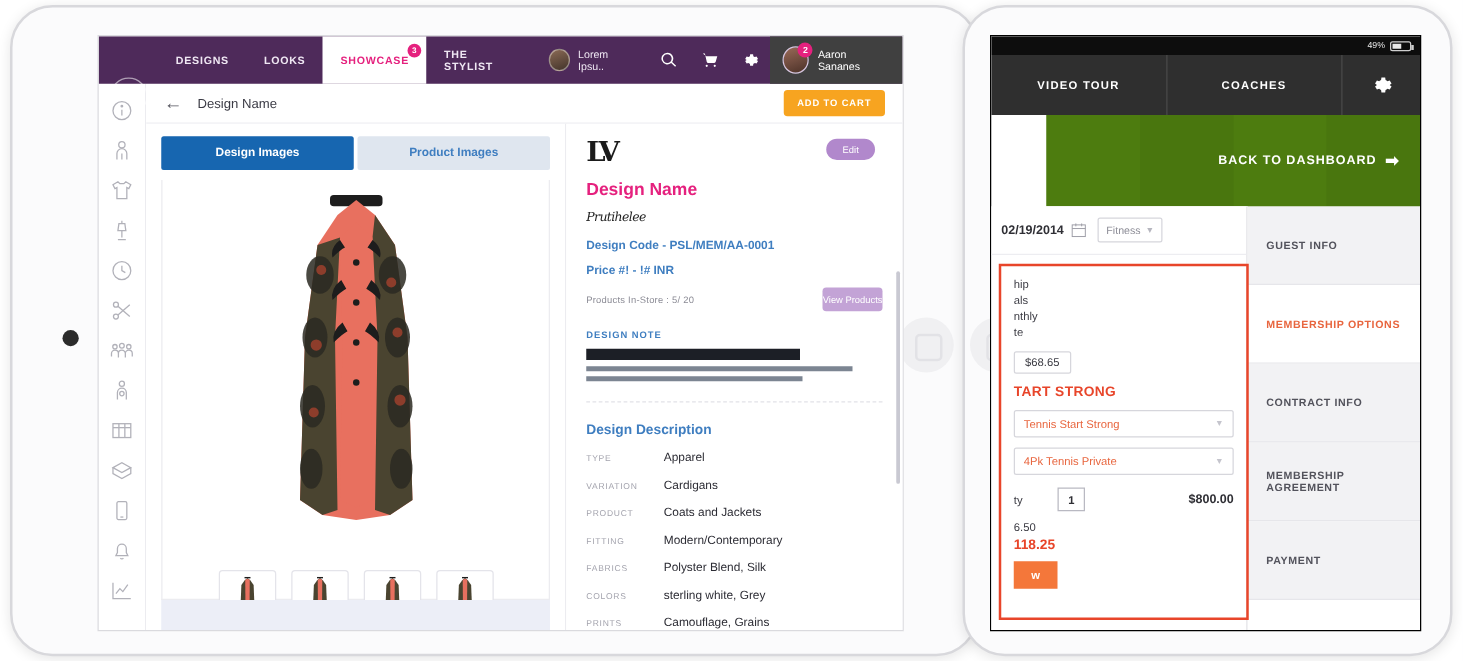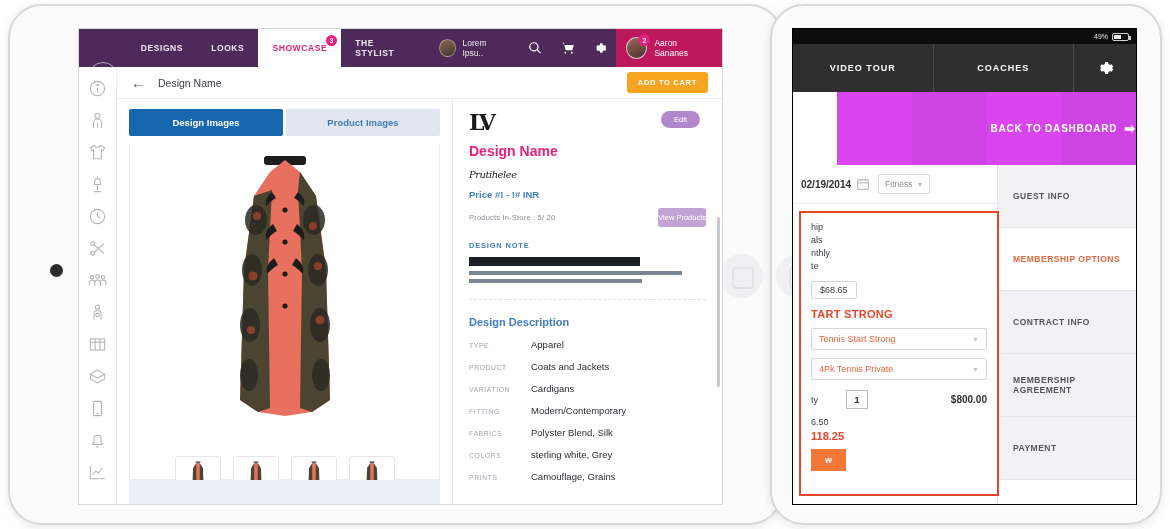--- a/index.html
+++ b/index.html
@@ -76,21 +76,21 @@
     border:1px solid rgba(255,255,255,.4);
   }
   .nav-spacer { flex: 1; }
   .nav-icon {
     display:flex; align-items:center; justify-content:center;
     width: 34px; color:#fff; cursor:pointer;
   }
   .nav-icon svg { width:14px; height:14px; fill:#fff; }
   .nav-account {
     display:flex; align-items:center; gap:7px; padding: 0 12px 0 10px;
-    background:#be185d; color:#fff; font-size:8.5px; cursor:pointer; position:relative;
+    background:#404040; color:#fff; font-size:8.5px; cursor:pointer; position:relative;
   }
   .avatar-md {
     width:22px; height:22px; border-radius:50%;
     background: linear-gradient(160deg,#9a6a58 0%,#4b3128 100%);
     border:1.5px solid #d6c5de; position:relative;
   }
   .avatar-badge {
     position:absolute; top:-4px; right:-4px; width:12px; height:12px;
     border-radius:50%; background:#e5217e; color:#fff; font-size:7px;
     display:flex; align-items:center; justify-content:center; font-weight:700;
@@ -217,22 +217,22 @@
   .battery i { position:absolute; left:1px; top:1px; bottom:1px; width:47%; background:#e8e8e8; display:block; }
   .tr-tabs { height: 48px; display:flex; background:#2f2f2f; }
   .tr-tab {
     flex:1; display:flex; align-items:center; justify-content:center;
     color:#fff; font-size: 9px; font-weight:700; letter-spacing:1px;
     border-right:1px solid #4a4a4a; cursor:pointer;
   }
   .tr-tab.gear { flex: 0 0 62px; border-right:none; }
   .tr-tab.gear svg { width:18px; height:18px; fill:#fff; }
   .tr-hero {
-    height: 73px; background:#d946ef; display:flex; align-items:center;
-    justify-content:flex-end; position:relative; overflow:hidden;margin-left:44px;
+    height: 73px; background:#4d7c0f; display:flex; align-items:center;
+    justify-content:flex-end; padding-right: 16px; position:relative; overflow:hidden;margin-left:44px;
   }
   .hero-block { position:absolute; top:0; bottom:0; width:25%; }
   .hero-block.b2 { left:25%; background:rgba(0,0,0,.045); }
   .hero-block.b4 { left:75%; background:rgba(0,0,0,.045); }
   .hero-cta {
     color:#fff; font-size: 10px; font-weight:700; letter-spacing:.8px;
     display:flex; align-items:center; gap:7px; position:relative; cursor:pointer;
   }
   .hero-cta .arr { font-size: 13px; }
   .tr-content { display:flex; height: 341px; }
@@ -533,46 +533,47 @@
               </div>
               <div class="tl-footer"></div>
             </div>
 
             <div class="pane-right">
               <div class="logo-lv">LV</div>
               <button class="btn-edit">Edit</button>
 
               <div class="design-name">Design Name</div>
               <div class="signature">Prutihelee</div>
+              <div class="code-line">Design Code - PSL/MEM/AA-0001</div>
               <div class="price-line">Price  #! - !# INR</div>
 
               <div class="instore-row">
                 <span class="instore">Products In-Store : 5/ 20</span>
                 <button class="btn-view">View Products</button>
               </div>
 
               <div class="sect-label">DESIGN NOTE</div>
               <div class="redact"></div>
               <div class="redact thin"></div>
               <div class="redact thin2"></div>
 
               <div class="divider"></div>
               <div class="sect-title">Design Description</div>
 
               <div class="attr-row">
                 <span class="attr-key">TYPE</span>
                 <span class="attr-val">Apparel</span>
               </div>
               <div class="attr-row">
+                <span class="attr-key">VARIATION</span>
+                <span class="attr-val">Cardigans</span>
+              </div>
+              <div class="attr-row">
                 <span class="attr-key">PRODUCT</span>
                 <span class="attr-val">Coats and Jackets</span>
-              </div>
-              <div class="attr-row">
-                <span class="attr-key">VARIATION</span>
-                <span class="attr-val">Cardigans</span>
               </div>
               <div class="attr-row">
                 <span class="attr-key">FITTING</span>
                 <span class="attr-val">Modern/Contemporary</span>
               </div>
               <div class="attr-row">
                 <span class="attr-key">FABRICS</span>
                 <span class="attr-val">Polyster Blend, Silk</span>
               </div>
               <div class="attr-row">

